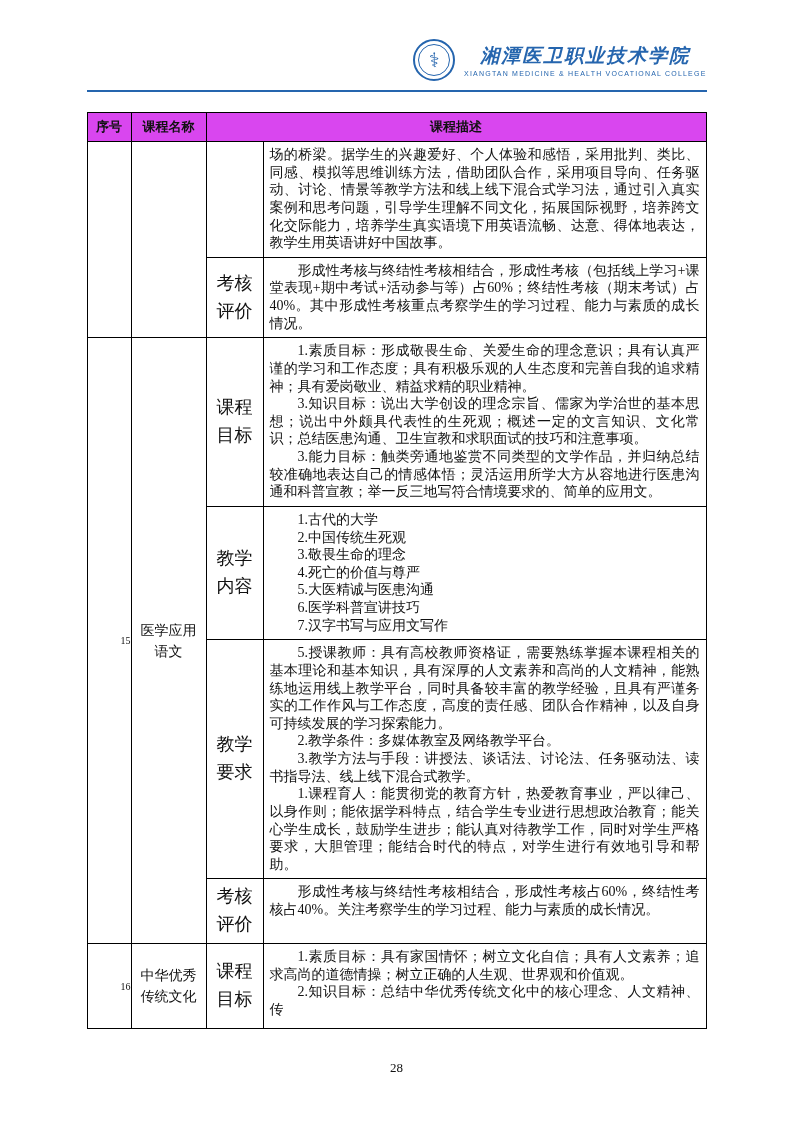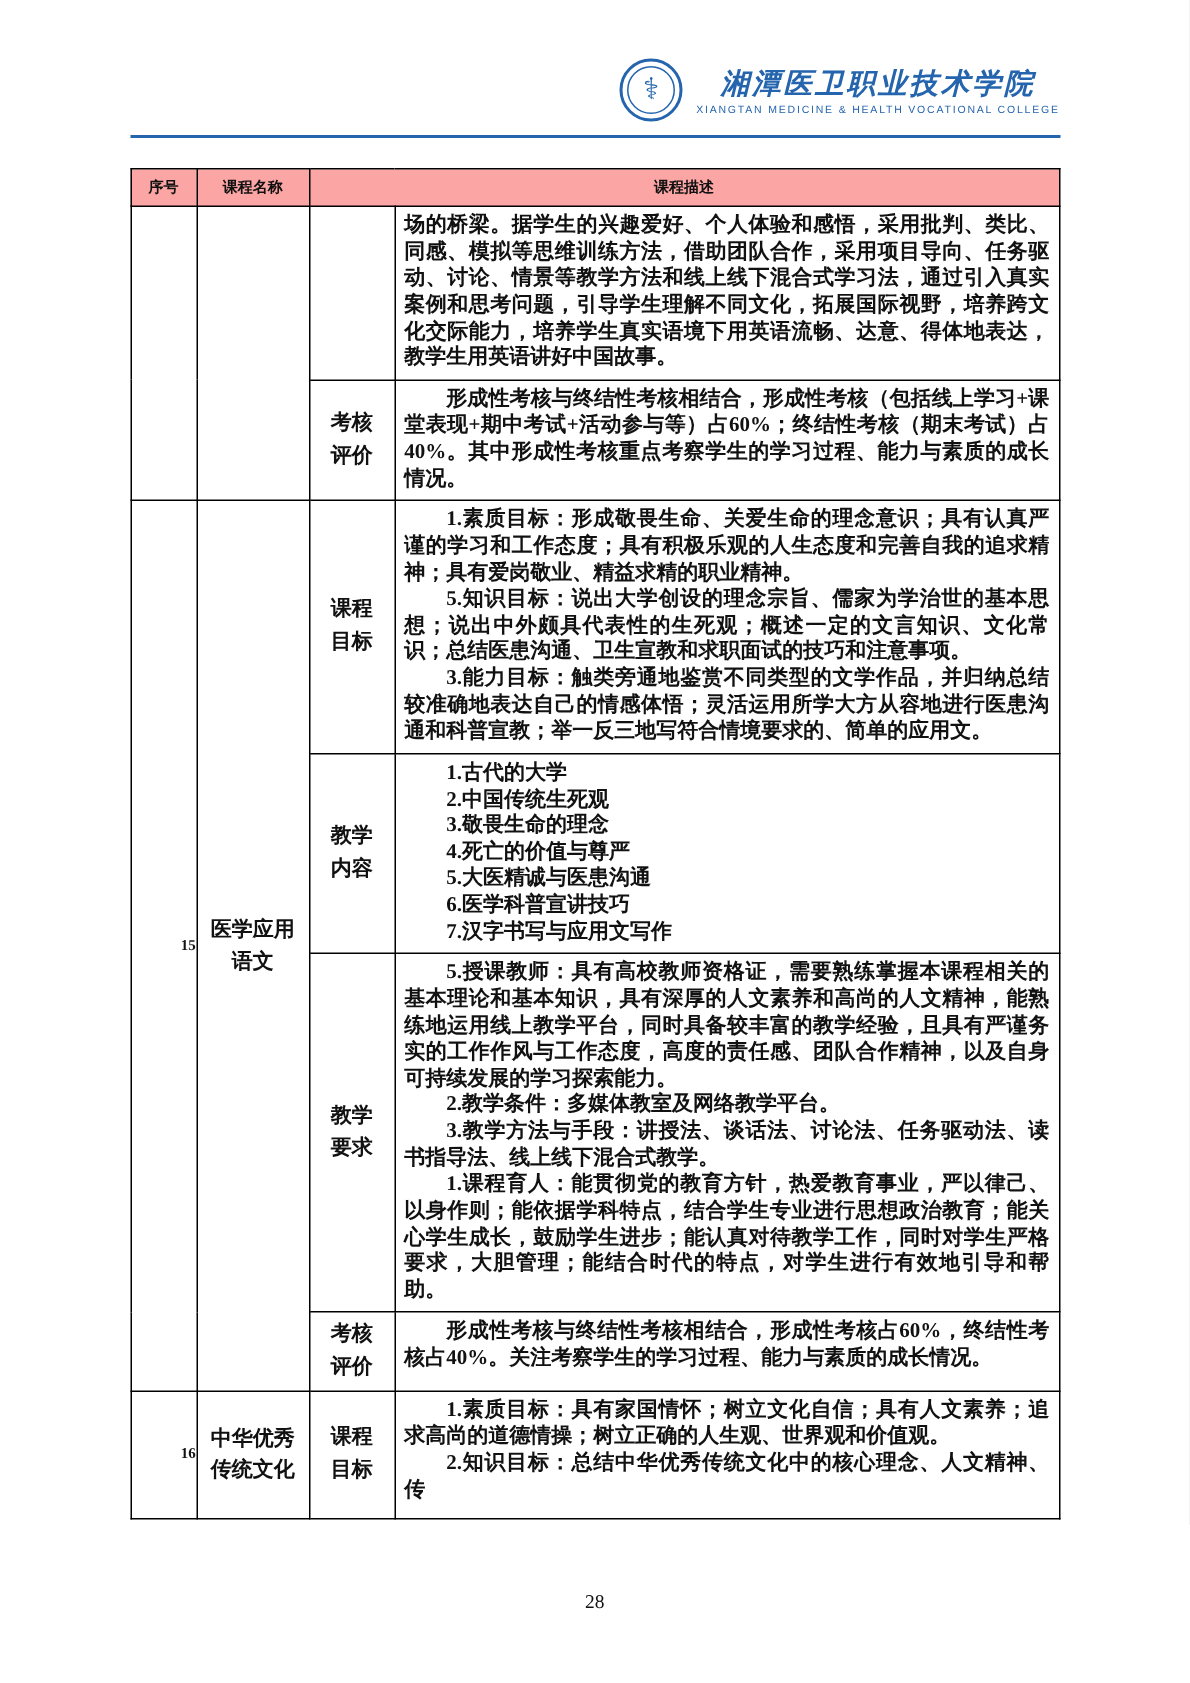--- a/index.html
+++ b/index.html
@@ -24,26 +24,26 @@
   }
   .emblem::before { content: ""; position: absolute; inset: 3px; border: 1px solid #2565ae; border-radius: 50%; }
   .emblem-glyph { color: #2565ae; font-size: 20px; line-height: 1; }
   .logo-text { display: flex; flex-direction: column; align-items: center; }
   .logo-cn { color: #2565ae; font-size: 19px; font-weight: bold; font-style: italic; letter-spacing: 2px; white-space: nowrap; }
   .logo-en { color: #2565ae; font-size: 7px; letter-spacing: 1.2px; font-family: "Liberation Sans", sans-serif; white-space: nowrap; margin-top: 1px; }
   .divider { height: 2px; background: #2565ae; }
 
   
   table.course-table { width: 620px; margin: 20px auto 0; border-collapse: collapse; table-layout: fixed; }
-  .course-table th, .course-table td { border: 1px solid #000; font-weight: bold; }
-  .course-table th { background: #fca5a5; font-size: 10px; font-weight: bold; padding: 5px 2px; text-align: center; }
+  .course-table th, .course-table td { border: 1px solid #000; }
+  .course-table th { background: #d946ef; font-size: 13px; font-weight: bold; padding: 5px 2px; text-align: center; }
   td.no-cell { text-align: right; vertical-align: middle; font-size: 10px; }
   td.name-cell { vertical-align: middle; font-size: 14px; padding: 4px 2px; }
   .vname { width: 4em; margin: 17px auto; word-break: break-all; text-align: center; line-height: 1.5; }
-  td.label-cell { vertical-align: middle; font-size: 14px; padding: 4px 0; }
+  td.label-cell { vertical-align: middle; font-size: 18px; padding: 4px 0; }
   .vlabel { width: 2em; margin: 0 auto; word-break: break-all; text-align: center; line-height: 1.55; }
   td.content-cell { vertical-align: top; font-size: 14px; padding: 4px 6px 5px; }
   .content-cell p { text-align: justify; text-indent: 2em; line-height: 1.26; }
   .content-cell p.no-indent { text-indent: 0; }
 
   
   .page-footer { position: absolute; left: 0; right: 0; bottom: 46px; text-align: center; font-size: 13px; }
 </style>
 </head>
 <body>
@@ -104,21 +104,21 @@
         <tr>
           <td class="no-cell" rowspan="4">15</td>
           <td class="name-cell" rowspan="4">
             <div class="vname">医学应用语文</div>
           </td>
           <td class="label-cell">
             <div class="vlabel">课程目标</div>
           </td>
           <td class="content-cell">
             <p>1.素质目标：形成敬畏生命、关爱生命的理念意识；具有认真严谨的学习和工作态度；具有积极乐观的人生态度和完善自我的追求精神；具有爱岗敬业、精益求精的职业精神。</p>
-            <p>5.知识目标：说出大学创设的理念宗旨、儒家为学治世的基本思想；说出中外颇具代表性的生死观；概述一定的文言知识、文化常识；总结医患沟通、卫生宣教和求职面试的技巧和注意事项。</p>
+            <p>3.知识目标：说出大学创设的理念宗旨、儒家为学治世的基本思想；说出中外颇具代表性的生死观；概述一定的文言知识、文化常识；总结医患沟通、卫生宣教和求职面试的技巧和注意事项。</p>
             <p>3.能力目标：触类旁通地鉴赏不同类型的文学作品，并归纳总结较准确地表达自己的情感体悟；灵活运用所学大方从容地进行医患沟通和科普宣教；举一反三地写符合情境要求的、简单的应用文。</p>
           </td>
         </tr>
         <tr>
           <td class="label-cell">
             <div class="vlabel">教学内容</div>
           </td>
           <td class="content-cell">
             <p>1.古代的大学</p>
             <p>2.中国传统生死观</p>

